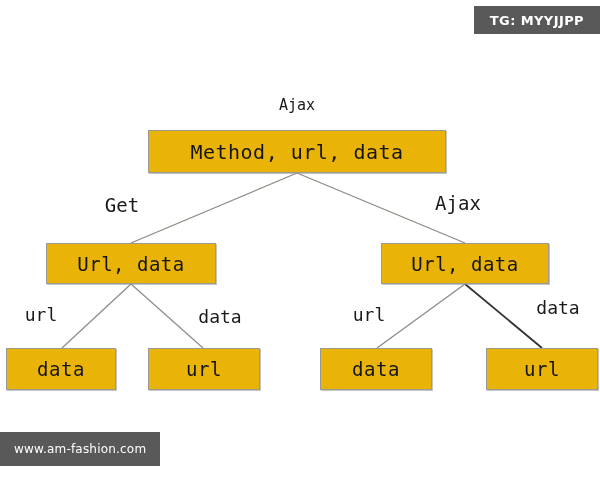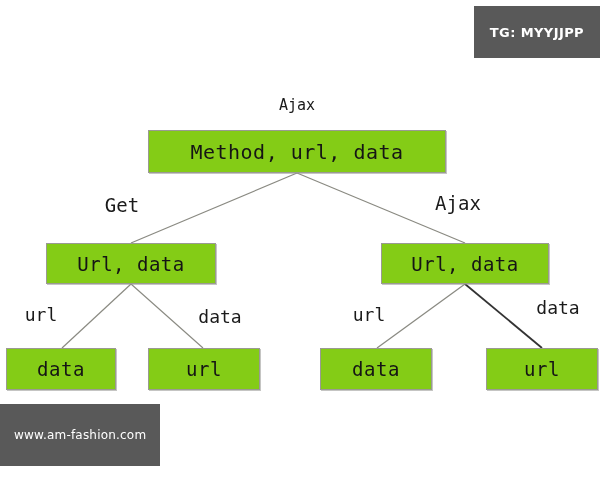--- a/index.html
+++ b/index.html
@@ -18,21 +18,21 @@
   #edges {
     position: absolute;
     left: 0;
     top: 0;
     width: 600px;
     height: 480px;
   }
   .node {
     position: absolute;
     box-sizing: border-box;
-    background: #84cc16;
+    background: #eab308;
     border: 1px solid #9a9a92;
     box-shadow: 1px 1px 0 rgba(150,150,145,0.55);
     display: flex;
     align-items: center;
     justify-content: center;
     color: #151515;
     font-family: "DejaVu Sans Mono", "Liberation Mono", monospace;
     letter-spacing: 0.5px;
     white-space: nowrap;
   }
@@ -60,30 +60,30 @@
     font-family: "DejaVu Sans", "Liberation Sans", sans-serif;
     display: flex;
     align-items: center;
     justify-content: center;
     white-space: nowrap;
   }
   #badge-top {
     right: 0;
     top: 6px;
     height: 28px;
-    padding: 12px 16px;
+    padding: 0 16px;
     font-size: 13px;
     font-weight: bold;
     letter-spacing: 0.4px;
   }
   #badge-bottom {
     left: 0;
     bottom: 14px;
     height: 26px;
-    padding: 18px 14px;
+    padding: 4px 14px;
     font-size: 12px;
     letter-spacing: 0.2px;
   }
 </style>
 </head>
 <body>
 
 <div id="canvas">
 
   <svg id="edges" viewBox="0 0 600 480">

